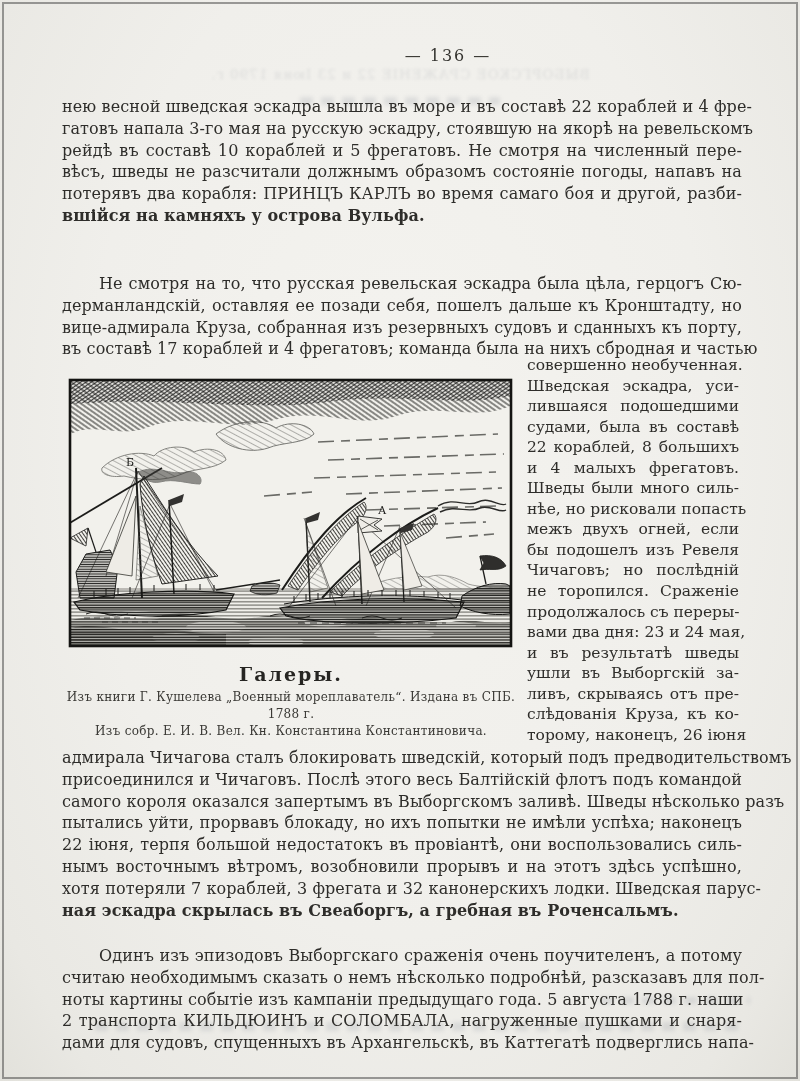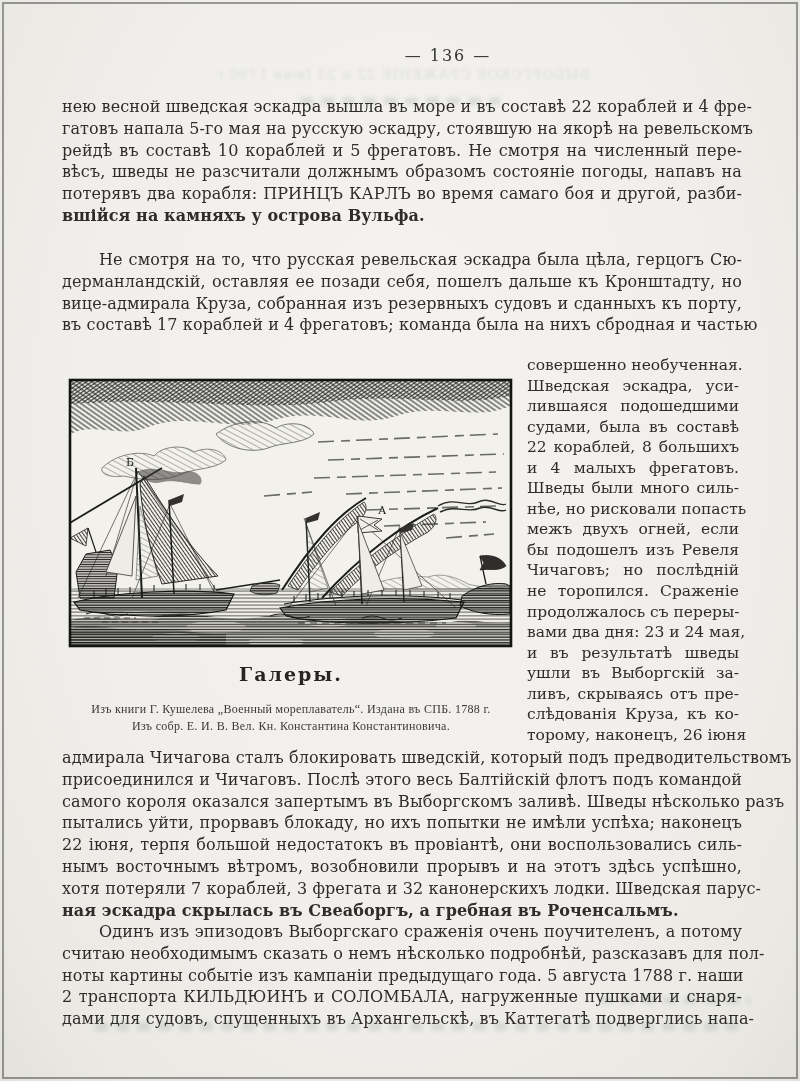--- a/index.html
+++ b/index.html
@@ -18,32 +18,32 @@
     border:2px solid rgba(45,45,45,.45);
     pointer-events:none;
   }
   .pagenum{
     position:absolute; left:0; top:46px; width:100%;
     text-align:center; font-size:16px; letter-spacing:2px; color:#34332f;padding-left:48px;
   }
   .tblock{position:absolute; width:680px; left:62px; font-size:16px; letter-spacing:.1px; color:#2e2d2a;}
   .jl{ text-align:justify; text-align-last:justify; line-height:21.8px; height:21.8px; white-space:nowrap; overflow:visible;}
   .jl-last{ text-align:left; text-align-last:left;font-weight:bold; }
-  .ind{ text-indent:37px; }
+  .ind{ text-indent:37px;margin-top:24px; }
   .rcol{position:absolute; left:527px; top:355px; width:212px; font-size:15.5px; color:#2e2d2a;}
   .rcol .jl{ line-height:20.55px; height:20.55px; }
   .figure{ position:absolute; left:66px; top:376px; width:450px; }
   .figure svg{ display:block; }
   .fig-caption{
     text-align:center; font-weight:bold; font-size:19px; letter-spacing:2px;
     margin-top:9px; color:#262522;
   }
   .fig-src{
-    text-align:center; font-size:12px; line-height:17px; margin-top:16px;
-    color:#3a3935; letter-spacing:.3px;font-family:Liberation Serif, serif;
+    text-align:center; font-size:12px; line-height:17px; margin-top:4px;
+    color:#3a3935; letter-spacing:.3px;
   }
   .showthrough{
     position:absolute; text-align:center; color:#5d6472;
     transform:scaleX(-1); filter:blur(1.4px); opacity:.14;
     white-space:nowrap; pointer-events:none;
   }
   .st-heading{ left:0; top:66px; width:100%; font-size:13.5px; letter-spacing:1px; }
   .st-bar{
     position:absolute; pointer-events:none;
     background:repeating-linear-gradient(90deg, rgba(90,100,118,.45) 0 13px, rgba(0,0,0,0) 13px 21px);
@@ -62,21 +62,21 @@
 
   <div class="showthrough st-heading">ВЫБОРГСКОЕ СРАЖЕНІЕ 22 и 23 Іюня 1790 г.</div>
   <div class="st-bar st-bar-top"></div>
   <div class="st-bar st-bar-bottom"></div>
   <div class="st-bar st-bar-bottom2"></div>
 
   <div class="pagenum">— 136 —</div>
 
   <div class="tblock" style="top:96px">
     <div class="jl">нею весной шведская эскадра вышла въ море и въ составѣ 22 кораблей и 4 фре-</div>
-    <div class="jl">гатовъ напала 5-го мая на русскую эскадру, стоявшую на якорѣ на ревельскомъ</div>
+    <div class="jl">гатовъ напала 3-го мая на русскую эскадру, стоявшую на якорѣ на ревельскомъ</div>
     <div class="jl">рейдѣ въ составѣ 10 кораблей и 5 фрегатовъ. Не смотря на численный пере-</div>
     <div class="jl">вѣсъ, шведы не разсчитали должнымъ образомъ состояніе погоды, напавъ на</div>
     <div class="jl">потерявъ два корабля: ПРИНЦЪ КАРЛЪ во время самаго боя и другой, разби-</div>
     <div class="jl jl-last">вшійся на камняхъ у острова Вульфа.</div>
   </div>
 
   <div class="tblock" style="top:249px">
     <div class="jl ind">Не смотря на то, что русская ревельская эскадра была цѣла, герцогъ Сю-</div>
     <div class="jl">дерманландскій, оставляя ее позади себя, пошелъ дальше къ Кронштадту, но</div>
     <div class="jl">вице-адмирала Круза, собранная изъ резервныхъ судовъ и сданныхъ къ порту,</div>

